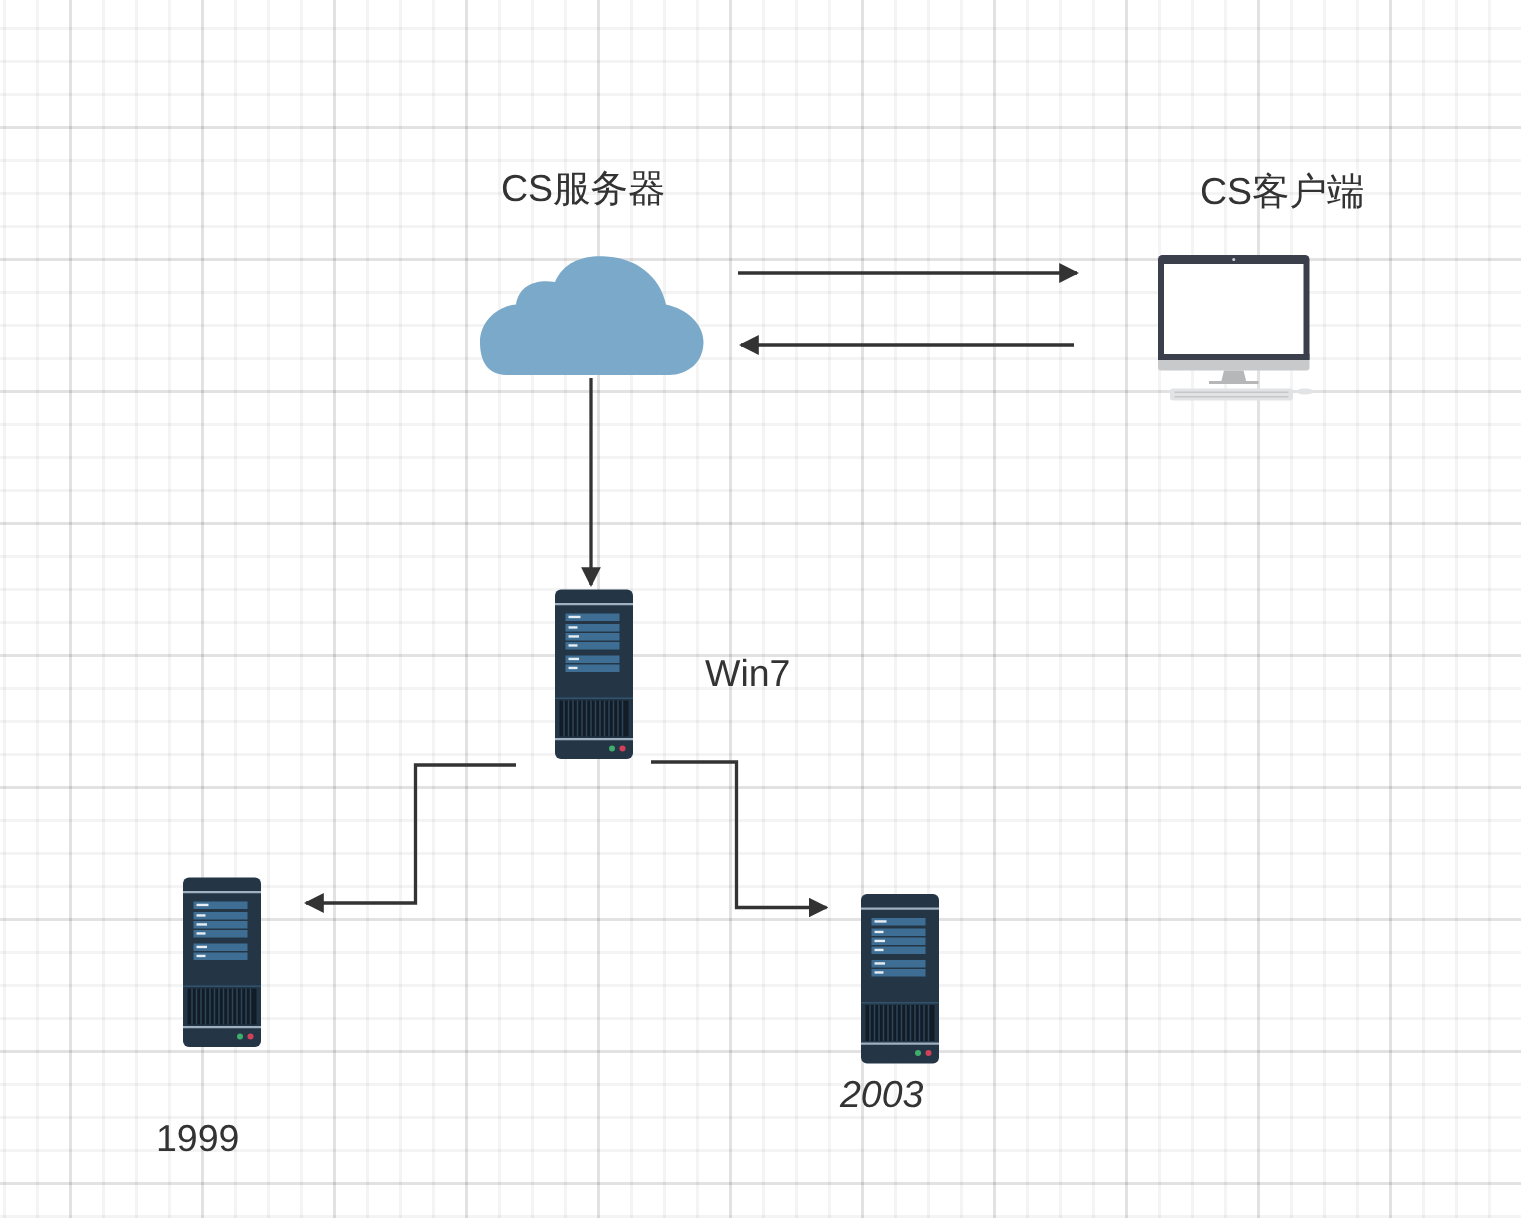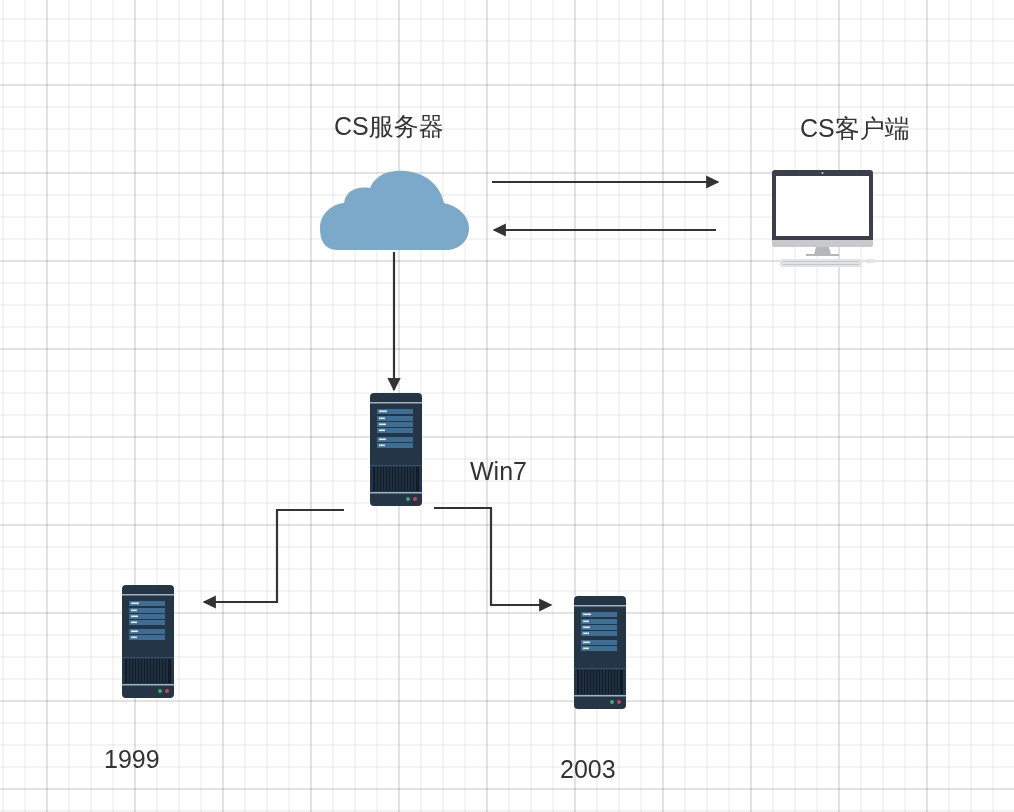--- a/index.html
+++ b/index.html
@@ -20,23 +20,23 @@
       white-space: nowrap;
       text-align: right;
     }
     svg.overlay { position: absolute; left: 0; top: 0; }
   </style>
 </head>
 <body>
 
 <div class="label" style="left:334px; top:114px;">CS服务器</div>
 <div class="label" style="left:759px; top:116px;margin-left:41px;">CS客户端</div>
-<div class="label" style="left:470px; top:459px;">Win7</div>
+<div class="label" style="left:470px; top:437px;">Win7</div>
 <div class="label" style="left:104px; top:747px;">1999</div>
-<div class="label" style="left:560px; top:757px;">2003</div>
+<div class="label" style="left:560px; top:718px;font-style:italic;">2003</div>
 
 <svg class="overlay" width="1014" height="812" viewBox="0 0 1014 812">
   <defs>
     <marker id="ah" viewBox="0 0 10 10" refX="9" refY="5" markerWidth="6" markerHeight="6" orient="auto-start-reverse" markerUnits="strokeWidth">
       <path d="M0,0 L10,5 L0,10 z" fill="#333333"></path>
     </marker>
     <g id="server">
       <rect x="0" y="0" width="52" height="113" rx="4" fill="#243646"></rect>
       <rect x="0" y="9" width="52" height="1.5" fill="#9fb1c0"></rect>
       <rect x="7" y="16" width="36" height="5" fill="#3e6e94"></rect>

